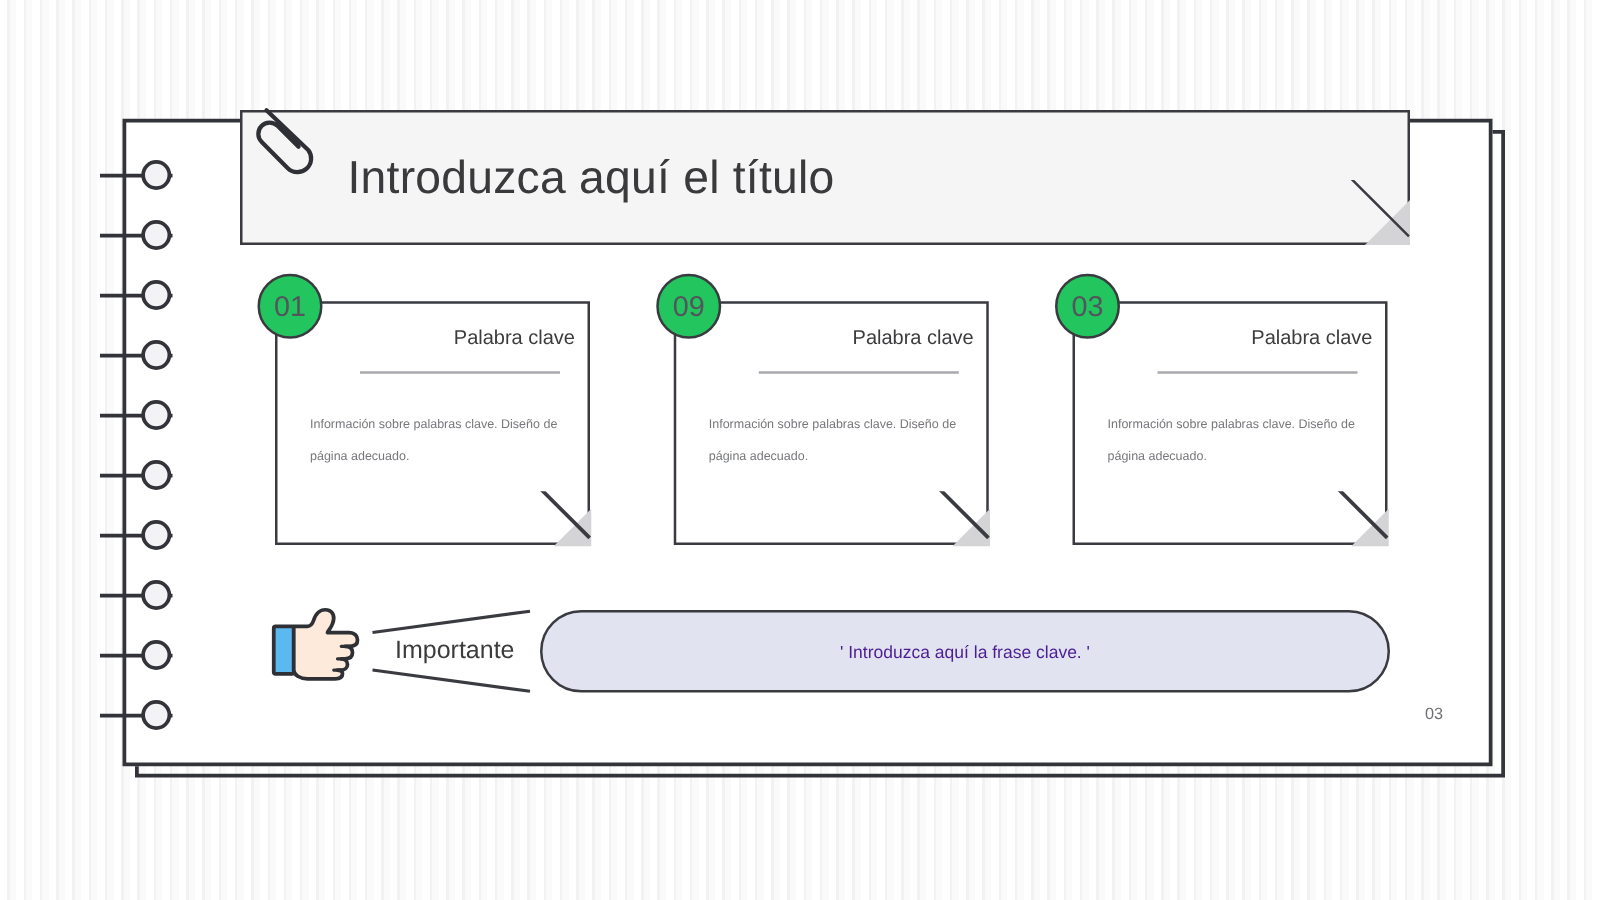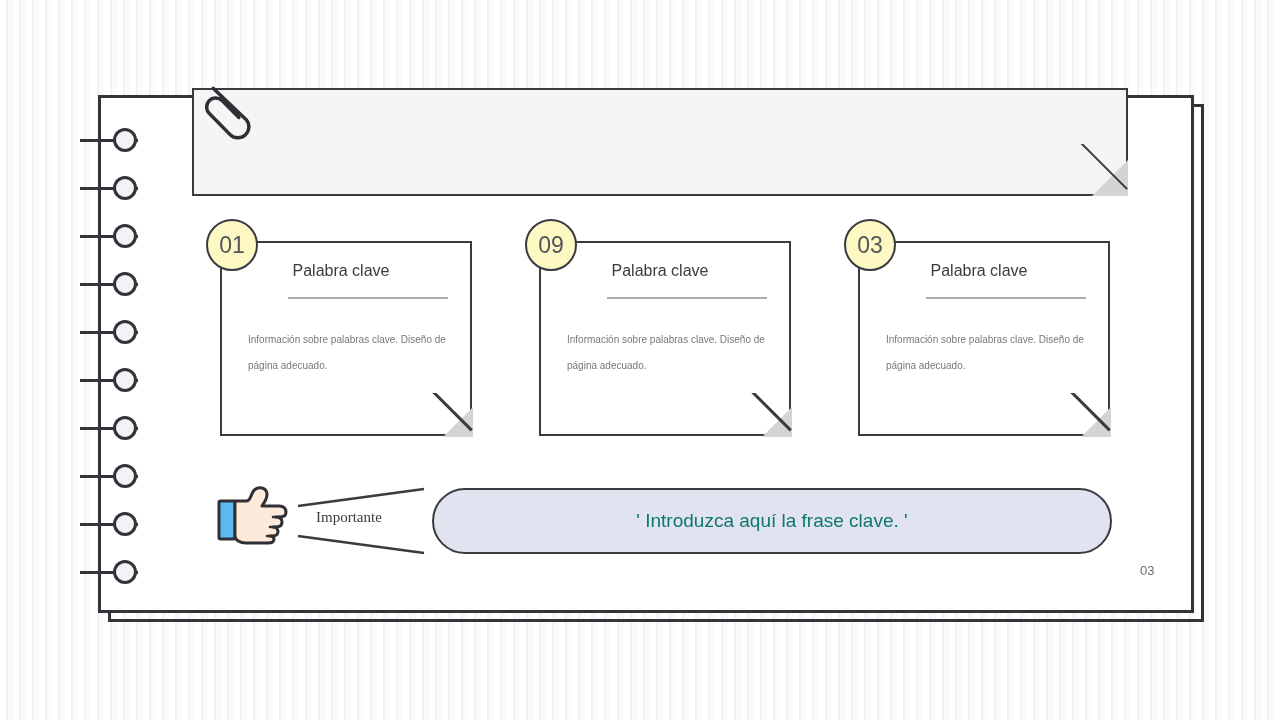--- a/index.html
+++ b/index.html
@@ -153,35 +153,35 @@
     background: #3a3b41;
     transform: rotate(45deg);
   }
 
   .card-badge {
     position: absolute;
     left: -16px; top: -24px;
     width: 52px; height: 52px;
     border: 2.5px solid #3a3b41;
     border-radius: 50%;
-    background: #fef9c3;
+    background: #22c55e;
     box-sizing: border-box;
     display: flex;
     align-items: center;
     justify-content: center;
     font-size: 23px;
     color: #53545c;
     z-index: 4;
   }
 
   .card-title {
     position: absolute;
     left: 0; right: 10px;
     top: 19px;
-    text-align: center;
+    text-align: right;
     font-size: 16px;
     color: #3c3c3e;
   }
   .card-divider {
     position: absolute;
     left: 66px;
     right: 22px;
     top: 54px;
     height: 1.5px;
     background: #a9a9ae;
@@ -199,45 +199,44 @@
   
   #hand-icon {
     position: absolute;
     left: 216px; top: 484px;
     width: 82px; height: 62px;
   }
   #important-label {
     position: absolute;
     left: 316px;
     top: 509px;
-    font-size: 15px;
+    font-size: 20px;
     color: #3c3c3e;
     white-space: nowrap;
-    font-family: Liberation Serif, serif;
   }
   #callout-lines {
     position: absolute;
     left: 296px; top: 484px;
     width: 130px; height: 74px;
   }
   #phrase-pill {
     position: absolute;
     left: 432px; top: 488px;
     width: 680px; height: 66px;
     border: 2.5px solid #3a3b41;
     border-radius: 34px;
     background: #e1e3f0;
     box-sizing: border-box;
     display: flex;
     align-items: center;
     justify-content: center;
   }
   #phrase-text {
-    font-size: 19px;
-    color: #0f766e;
+    font-size: 14px;
+    color: #4c1d95;
   }
 
   
   #page-number {
     position: absolute;
     left: 1140px;
     top: 563px;
     font-size: 13px;
     color: #6d6e72;
   }
@@ -267,20 +266,21 @@
   <div class="ring-circle" style="top: 321px;"></div>
   <div class="ring-line" style="top: 380px;"></div>
   <div class="ring-circle" style="top: 369px;"></div>
   <div class="ring-line" style="top: 428px;"></div>
   <div class="ring-circle" style="top: 417px;"></div>
   <div class="ring-line" style="top: 476px;"></div>
   <div class="ring-circle" style="top: 465px;"></div>
 </div>
 
 <div id="title-bar">
+  <div id="title-text">Introduzca aquí el título</div>
   <div id="title-fold"></div>
   <div id="title-fold-edge"></div>
 </div>
 
 <svg id="paperclip" viewBox="0 0 60 78">
   <path d="M 14 10 L 40 48 A 11 11 0 0 1 21 59 L 5 34 A 9 9 0 0 1 20 24 L 33 44" fill="none" stroke="#2f3035" stroke-width="3.4" stroke-linecap="round" stroke-linejoin="round" transform="translate(6,4) rotate(-12 22 34)"></path>
 </svg>
 
 <div class="card" id="card-1">
   <div class="card-badge">01</div>

